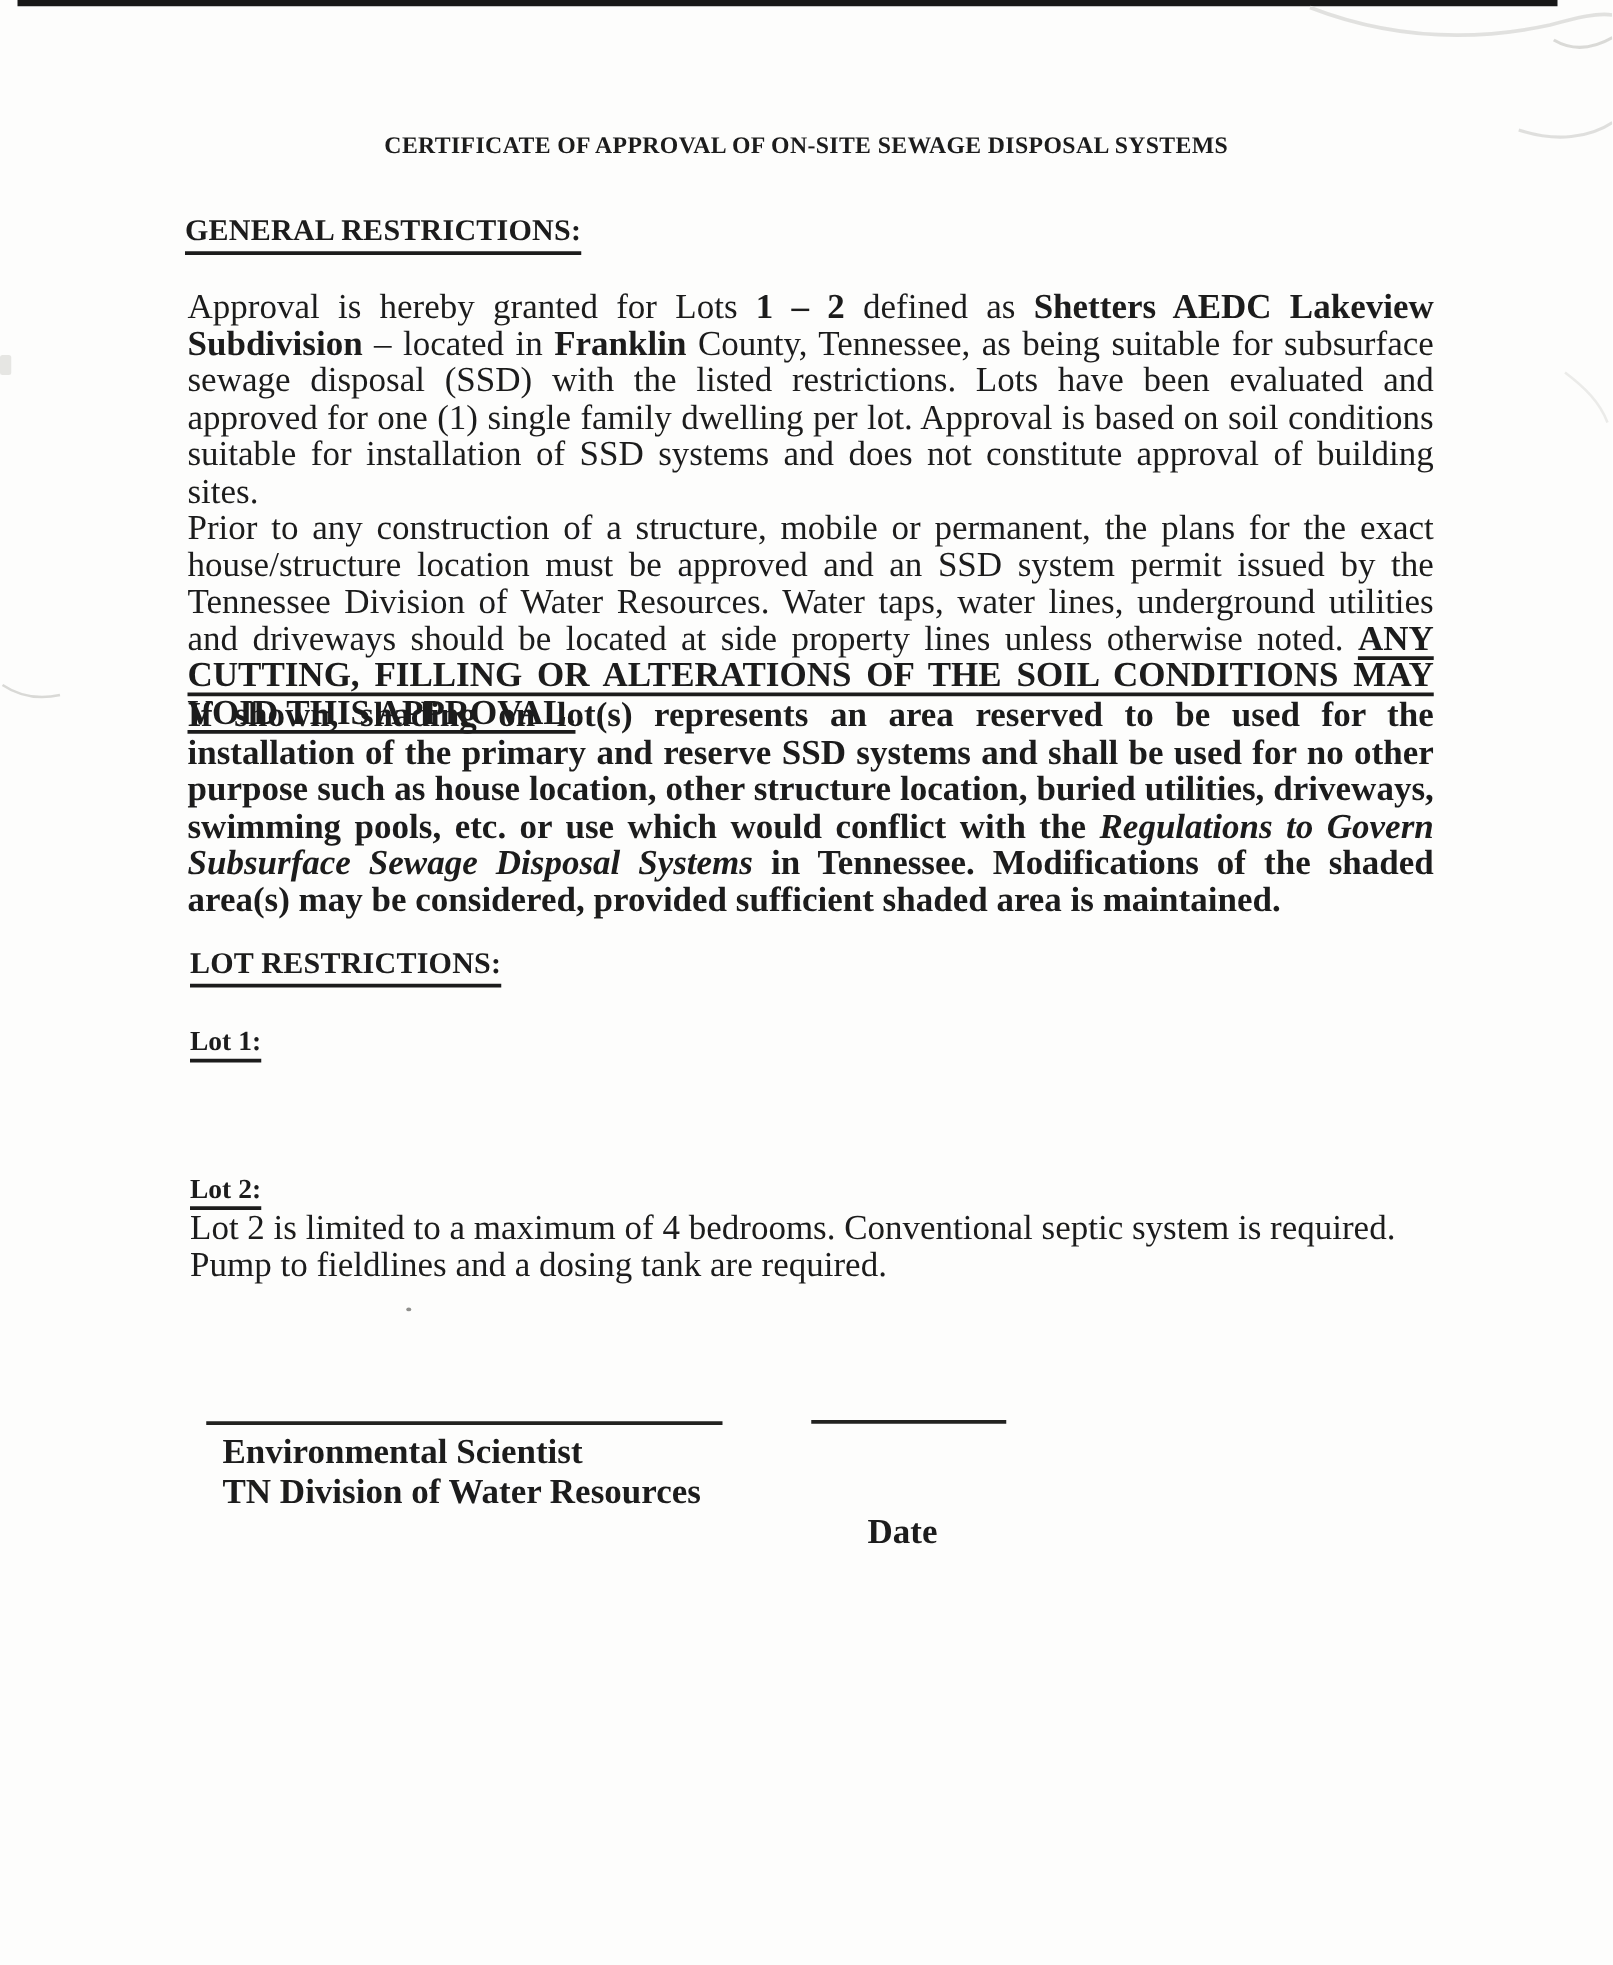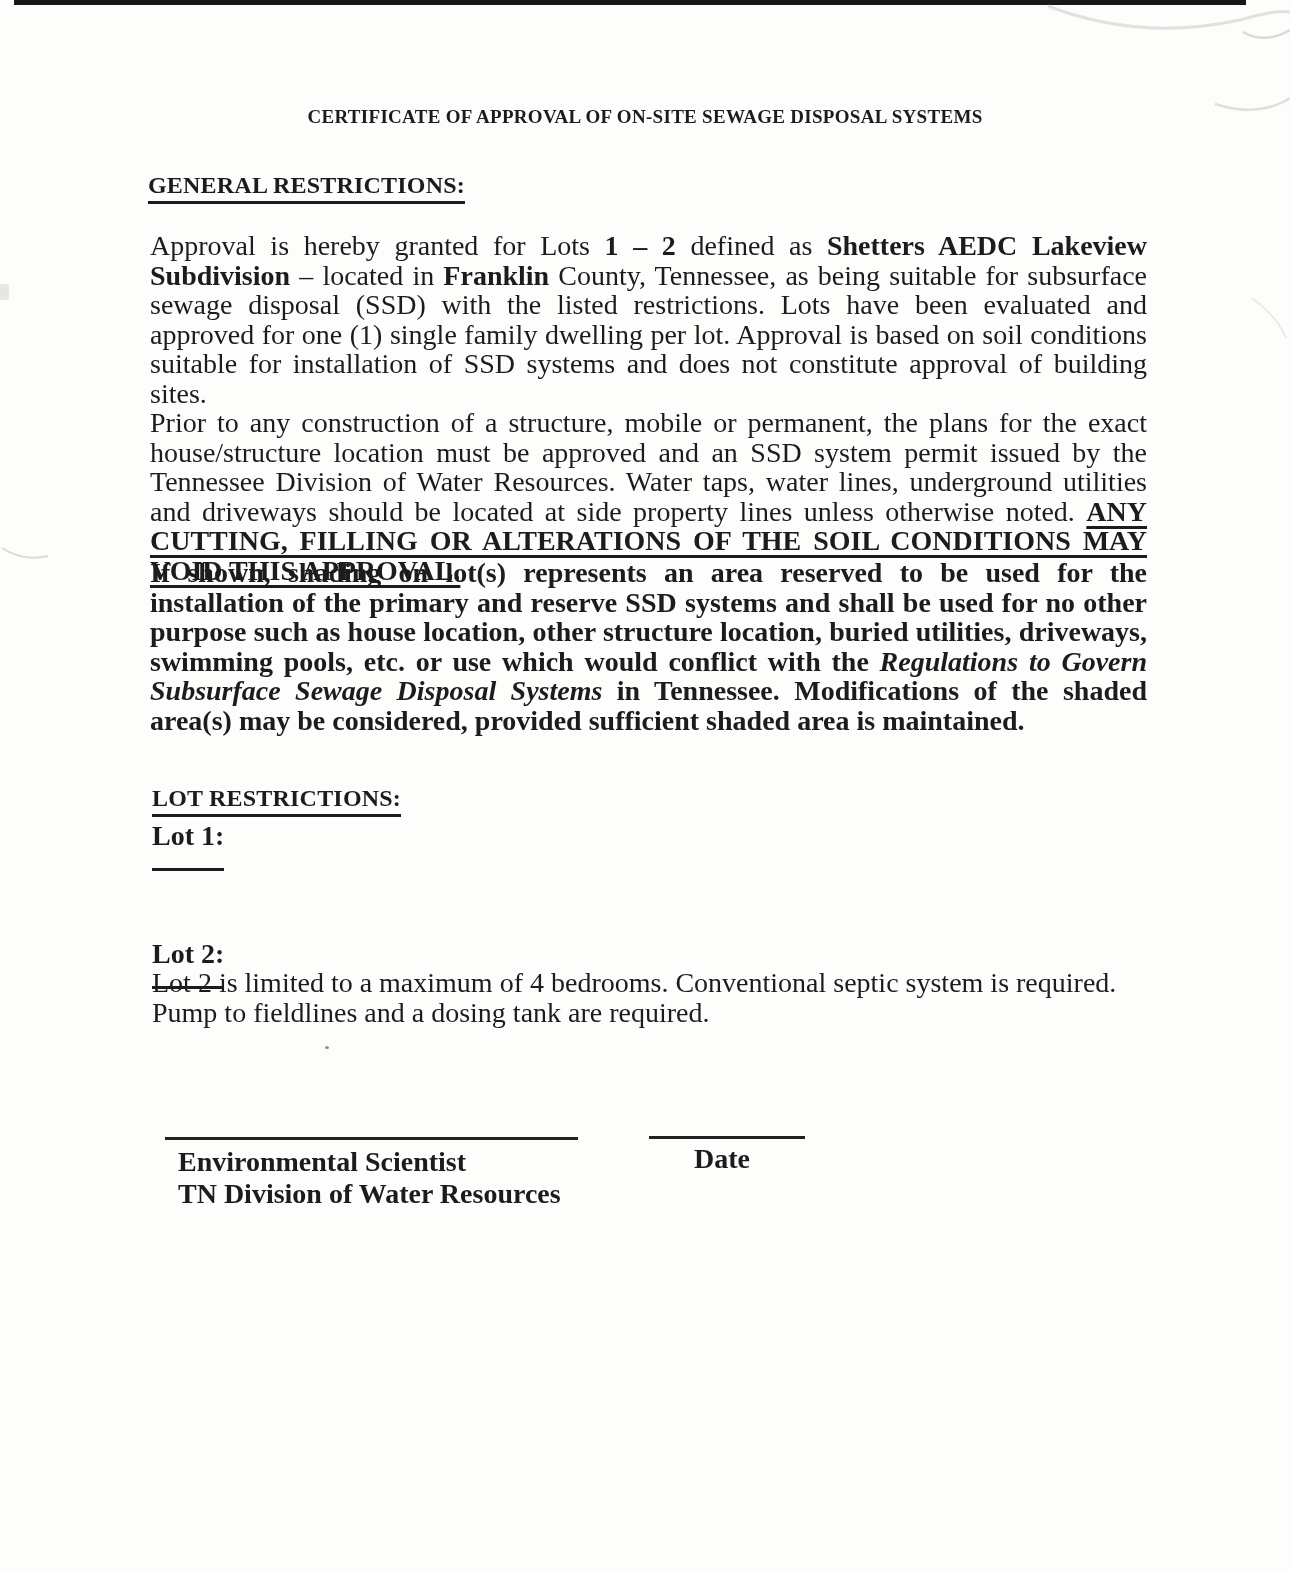--- a/index.html
+++ b/index.html
@@ -28,34 +28,34 @@
     text-align:center;
     font-size:19px;font-weight:bold;letter-spacing:0.3px;
   }
   .heading{
     position:absolute;
     font-size:24px;font-weight:bold;letter-spacing:0.2px;
     border-bottom:3px solid var(--ink,#1c1c1c);
     padding-bottom:2px;
   }
   .gr{top:172px;left:148px;}
-  .lr{top:758px;left:152px;margin-top:27px;}
+  .lr{top:758px;left:152px;}
   .body{
     position:absolute;margin:0;
     font-size:28px;line-height:29.6px;
     text-align:justify;
   }
   .p1{top:231px;left:150px;width:997px;}
   .p2{top:408px;left:150px;width:997px;}
   .p3{top:558px;left:150px;width:997px;font-weight:bold;}
   .lot-label{
     position:absolute;
-    font-size:28px;font-weight:bold;
+    font-size:22px;font-weight:bold;
     border-bottom:3px solid var(--ink,#1c1c1c);
-    padding-bottom:16px;
+    padding-bottom:1px;
   }
   .l1{top:820px;left:152px;}
   .l2{top:938px;left:152px;font-family:Liberation Serif, serif;}
   .lot-text{
     text-align:left;
     white-space:pre-wrap;
   }
   .t1{top:851px;left:152px;width:1000px;}
   .t2{top:968px;left:152px;width:1000px;}
   .b{font-weight:bold;}
@@ -70,21 +70,21 @@
     background:#222220;
   }
   .sig-line.left{top:1137px;left:165px;width:413px;}
   .sig-line.right{top:1136px;left:649px;width:156px;}
   .sig-label{
     position:absolute;
     font-size:28px;font-weight:bold;
   }
   .role{top:1146px;left:178px;}
   .agency{top:1178px;left:178px;}
-  .date{top:1143px;left:694px;}
+  .date{top:1210px;left:694px;}
   .speck{
     position:absolute;border-radius:50%;
   }
   .speck-dot{top:1046px;left:325px;width:4px;height:3px;background:#8f8f8c;}
   .speck-left-a{top:284px;left:0;width:9px;height:16px;background:#e6e6e3;border-radius:2px;}
 </style>
 </head>
 <body>
 
 <div class="page">

